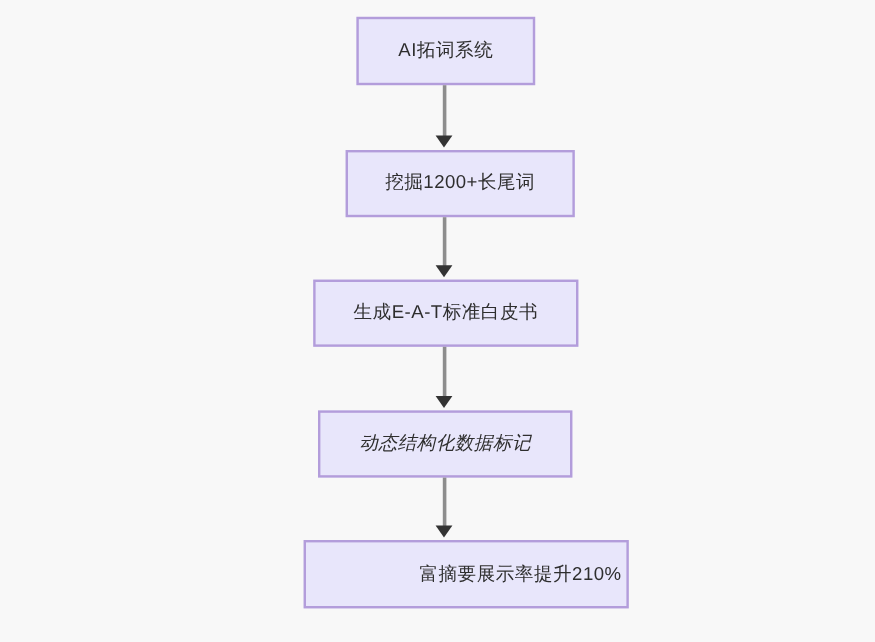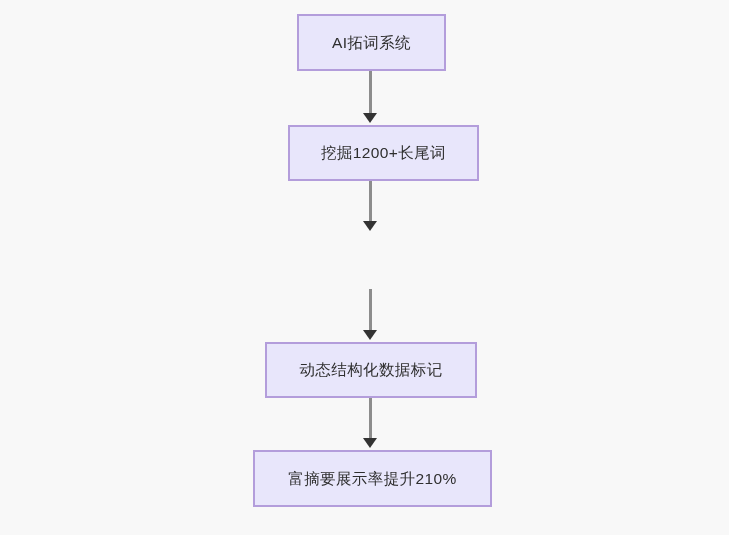--- a/index.html
+++ b/index.html
@@ -38,22 +38,22 @@
 
   .node-label {
     display: block;
     padding: 0 4px;
   }
 
   
   .node-1 { left: 297px; top: 14px;  width: 149px; height: 57px; }
   .node-2 { left: 276px; top: 125px; width: 191px; height: 56px; margin-left: 12px; }
   .node-3 { left: 261px; top: 233px; width: 221px; height: 56px; }
-  .node-4 { left: 265px; top: 342px; width: 212px; height: 56px; }
-  .node-5 { left: 253px; top: 450px; width: 239px; height: 57px; }
+  .node-4 { left: 265px; top: 342px; width: 212px; height: 56px; font-style: italic; }
+  .node-5 { left: 253px; top: 450px; width: 271px; height: 57px; justify-content: flex-end; }
 
   
   .connector {
     position: absolute;
     left: 369px;
     width: 3px;
     background: #8d8d8d;
   }
   .conn-1 { top: 71px;  height: 45px; }
   .conn-2 { top: 181px; height: 43px; }
@@ -86,20 +86,23 @@
   <div class="connector conn-1"></div>
   <div class="arrowhead arrow-1"></div>
 
   <div class="node node-2">
     <span class="node-label">挖掘1200+长尾词</span>
   </div>
 
   <div class="connector conn-2"></div>
   <div class="arrowhead arrow-2"></div>
 
+  <div class="node node-3">
+    <span class="node-label">生成E-A-T标准白皮书</span>
+  </div>
 
   <div class="connector conn-3"></div>
   <div class="arrowhead arrow-3"></div>
 
   <div class="node node-4">
     <span class="node-label">动态结构化数据标记</span>
   </div>
 
   <div class="connector conn-4"></div>
   <div class="arrowhead arrow-4"></div>

